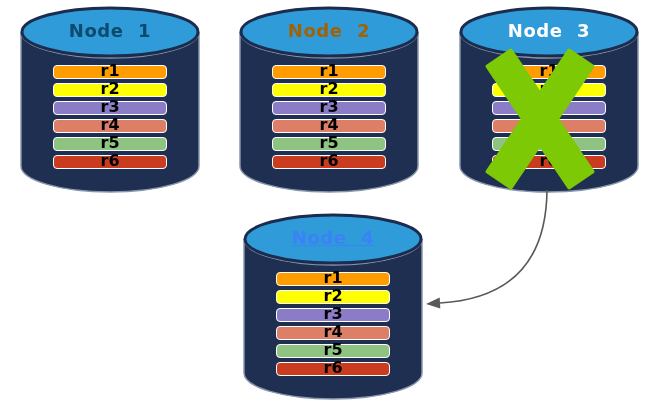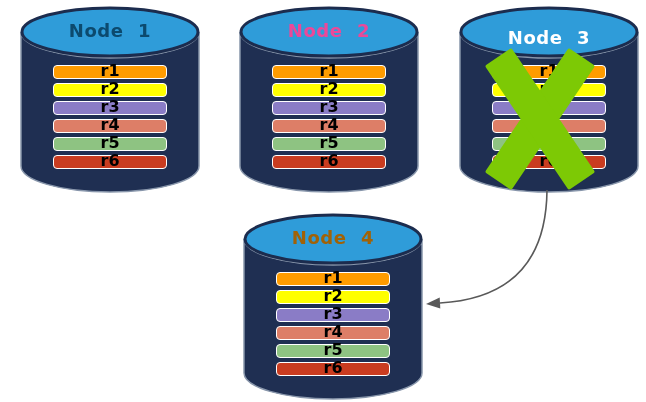--- a/index.html
+++ b/index.html
@@ -66,57 +66,57 @@
       <div class="row" style="background: rgb(142, 195, 130); border-color: rgb(255, 255, 255);">r5</div>
       <div class="row" style="background: rgb(201, 60, 32); border-color: rgb(255, 255, 255);">r6</div>
     </div>
   </div>
 
   <div class="cyl n2">
     <svg class="cyl-svg" viewBox="0 0 180 188">
       <path class="sil" d="M1,27 L1,161 A89,26 0 0 0 179,161 L179,27 A89,26 0 0 1 1,27 Z" style="fill: rgb(31, 47, 82);"></path>
       <ellipse class="cap" cx="90" cy="27" rx="88" ry="24" style="fill: rgb(47, 156, 217);"></ellipse>
     </svg>
-    <div class="cyl-label" style="color: #ec4899;">Node 2</div>
+    <div class="cyl-label" style="color: #a16207;">Node 2</div>
     <div class="rows">
       <div class="row" style="background: rgb(255, 156, 0); border-color: rgb(255, 255, 255);">r1</div>
       <div class="row" style="background: rgb(255, 255, 0); border-color: rgb(255, 255, 255);">r2</div>
       <div class="row" style="background: rgb(138, 124, 198); border-color: rgb(255, 255, 255);">r3</div>
       <div class="row" style="background: rgb(221, 126, 103); border-color: rgb(255, 255, 255);">r4</div>
       <div class="row" style="background: rgb(142, 195, 130); border-color: rgb(255, 255, 255);">r5</div>
       <div class="row" style="background: rgb(201, 60, 32); border-color: rgb(255, 255, 255);">r6</div>
     </div>
   </div>
 
   <div class="cyl n3">
     <svg class="cyl-svg" viewBox="0 0 180 188">
       <path class="sil" d="M1,27 L1,161 A89,26 0 0 0 179,161 L179,27 A89,26 0 0 1 1,27 Z" style="fill: rgb(31, 47, 82);"></path>
       <ellipse class="cap" cx="90" cy="27" rx="88" ry="24" style="fill: rgb(47, 156, 217);"></ellipse>
     </svg>
-    <div class="cyl-label" style="color: rgb(255, 255, 255); margin-top: 7px;">Node 3</div>
+    <div class="cyl-label" style="color: rgb(255, 255, 255);">Node 3</div>
     <div class="rows">
       <div class="row" style="background: rgb(255, 156, 0); border-color: rgb(255, 255, 255);">r1</div>
       <div class="row" style="background: rgb(255, 255, 0); border-color: rgb(255, 255, 255);">r2</div>
       <div class="row" style="background: rgb(138, 124, 198); border-color: rgb(255, 255, 255);">r3</div>
       <div class="row" style="background: rgb(221, 126, 103); border-color: rgb(255, 255, 255);">r4</div>
       <div class="row" style="background: rgb(142, 195, 130); border-color: rgb(255, 255, 255);">r5</div>
       <div class="row" style="background: rgb(201, 60, 32); border-color: rgb(255, 255, 255);">r6</div>
     </div>
     <div class="xmark">
       <div class="xbar xbar-a" style="background: rgb(125, 201, 5);"></div>
       <div class="xbar xbar-b" style="background: rgb(125, 201, 5);"></div>
     </div>
   </div>
 
   <div class="cyl n4">
     <svg class="cyl-svg" viewBox="0 0 180 188">
       <path class="sil" d="M1,27 L1,161 A89,26 0 0 0 179,161 L179,27 A89,26 0 0 1 1,27 Z" style="fill: rgb(31, 47, 82);"></path>
       <ellipse class="cap" cx="90" cy="27" rx="88" ry="24" style="fill: rgb(47, 156, 217);"></ellipse>
     </svg>
-    <div class="cyl-label" style="color: #a16207;">Node 4</div>
+    <div class="cyl-label" style="color: #3b82f6; text-decoration: underline;">Node 4</div>
     <div class="rows">
       <div class="row" style="background: rgb(255, 156, 0); border-color: rgb(255, 255, 255);">r1</div>
       <div class="row" style="background: rgb(255, 255, 0); border-color: rgb(255, 255, 255);">r2</div>
       <div class="row" style="background: rgb(138, 124, 198); border-color: rgb(255, 255, 255);">r3</div>
       <div class="row" style="background: rgb(221, 126, 103); border-color: rgb(255, 255, 255);">r4</div>
       <div class="row" style="background: rgb(142, 195, 130); border-color: rgb(255, 255, 255);">r5</div>
       <div class="row" style="background: rgb(201, 60, 32); border-color: rgb(255, 255, 255);">r6</div>
     </div>
   </div>
 

